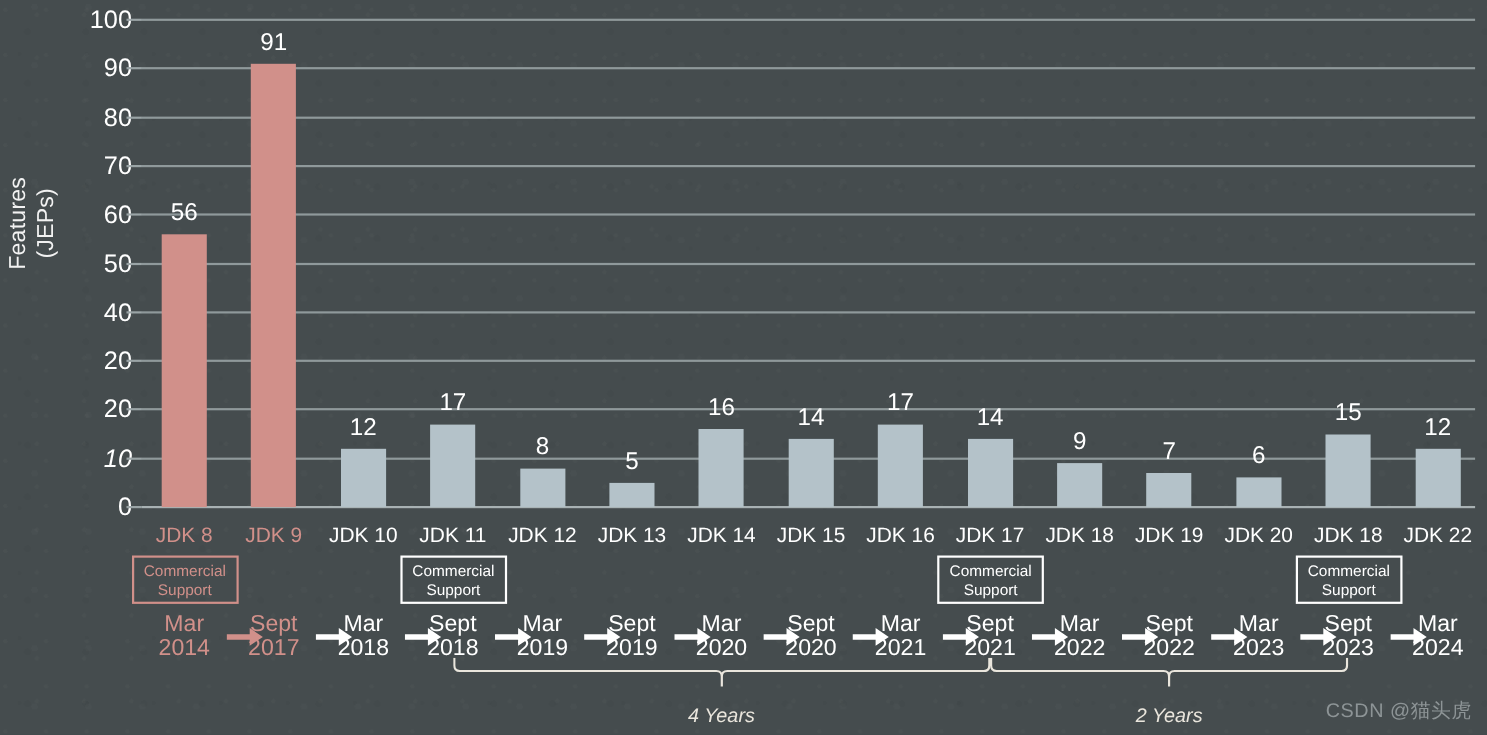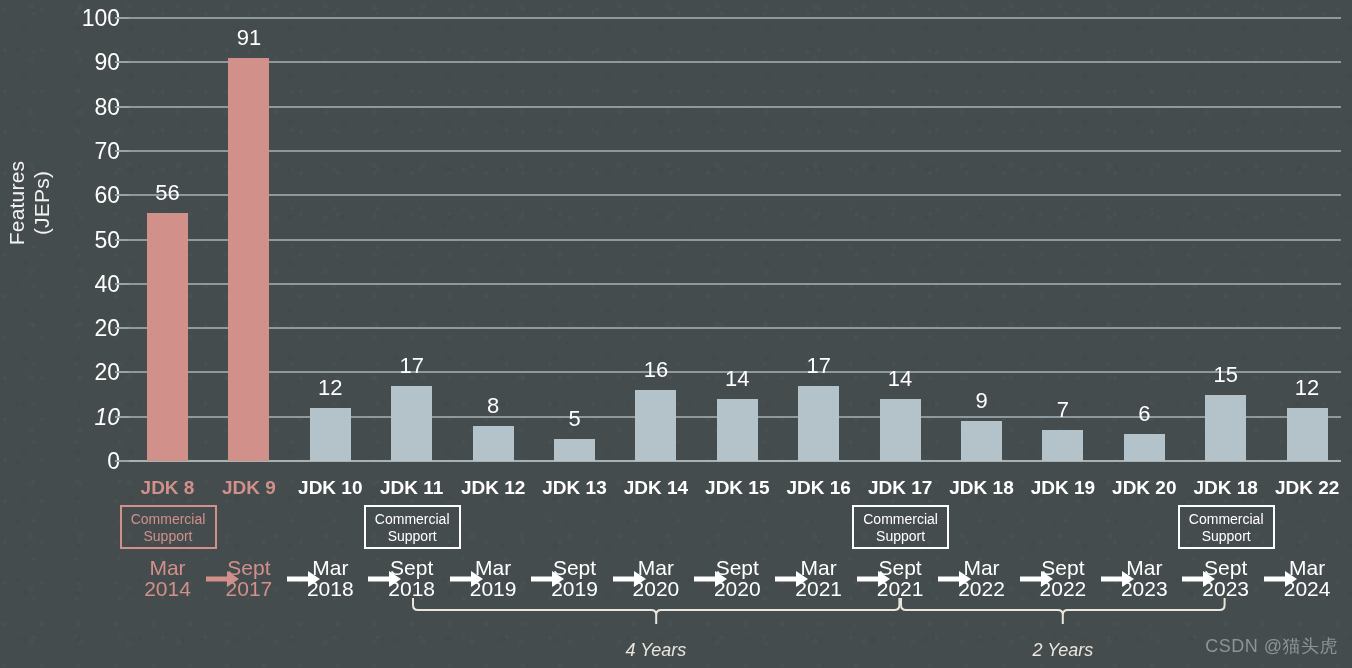--- a/index.html
+++ b/index.html
@@ -91,21 +91,21 @@
     position: absolute;
     text-align: center;
     font-size: 22px;
     color: #ffffff;
     transform: translateX(-50%);
   }
   .xlabel {
     position: absolute;
     text-align: center;
     font-size: 19px;
-    font-weight: bold;
+    font-weight: normal;
     transform: translateX(-50%);
     white-space: nowrap;
   }
 
   
   .csbox {
     position: absolute;
     box-sizing: border-box;
     border: 2px solid #ffffff;
     text-align: center;

